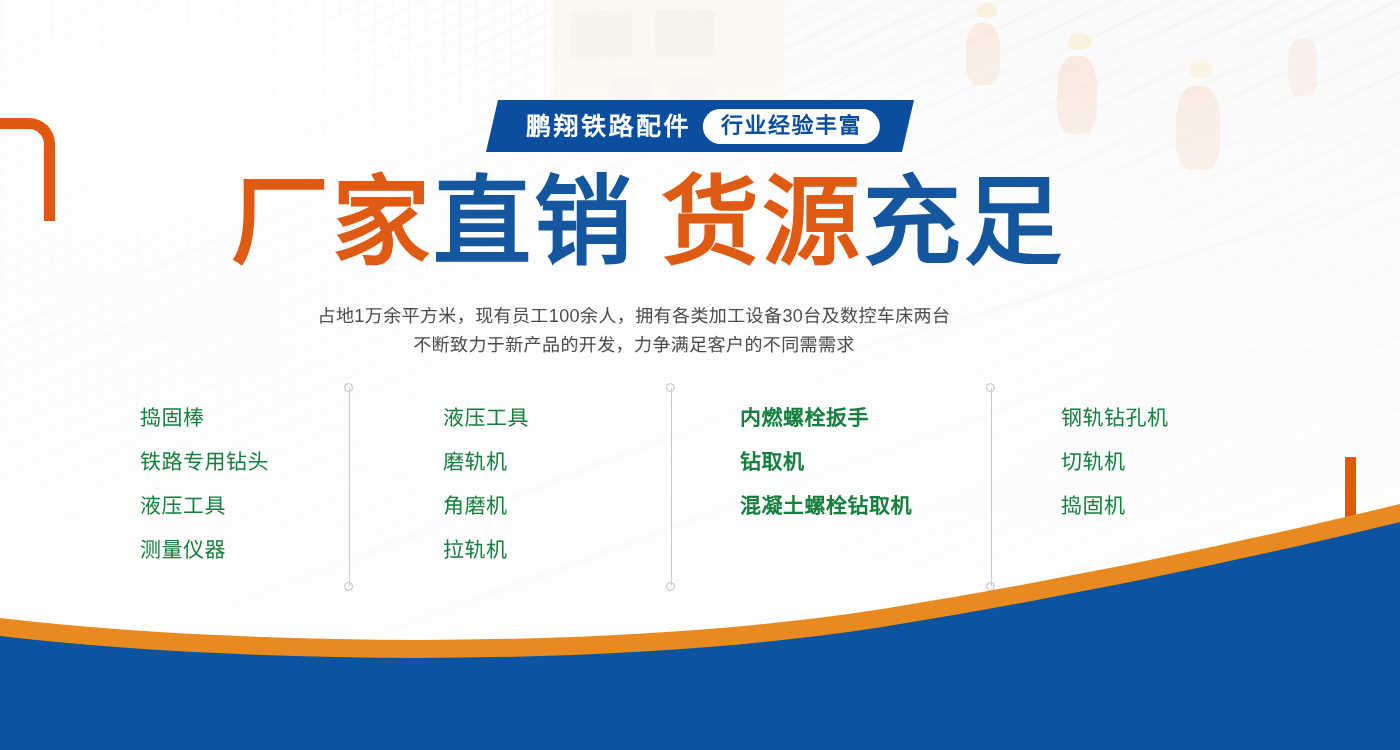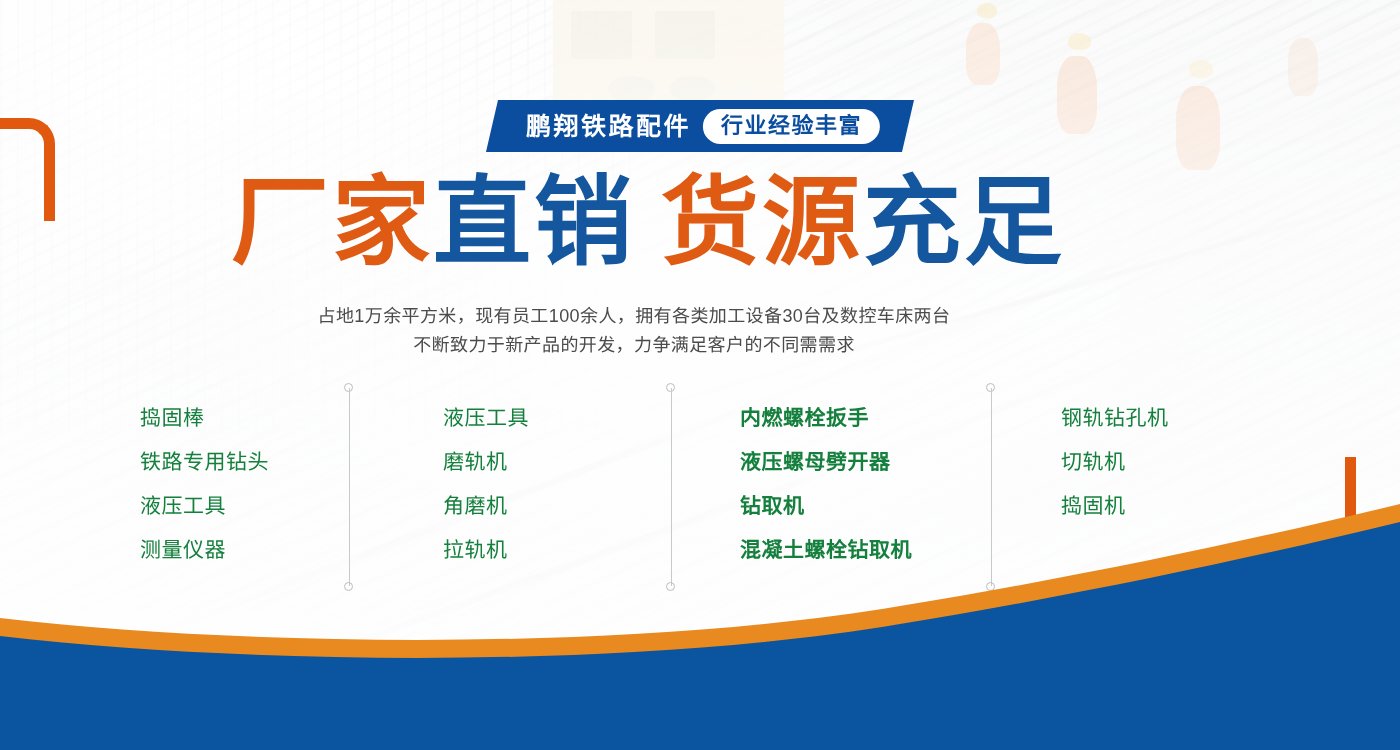--- a/index.html
+++ b/index.html
@@ -383,21 +383,20 @@
     </div>
 
     <div class="divider div-1">
       <div class="dot top"></div>
       <div class="vline"></div>
       <div class="dot bot"></div>
     </div>
 
     <div class="prod-col col-2">
       <div class="item">内燃螺栓扳手</div>
-      <div class="item">液压螺母劈开器</div>
       <div class="item">钻取机</div>
       <div class="item">混凝土螺栓钻取机</div>
     </div>
 
     <div class="divider div-2">
       <div class="dot top"></div>
       <div class="vline"></div>
       <div class="dot bot"></div>
     </div>
 

